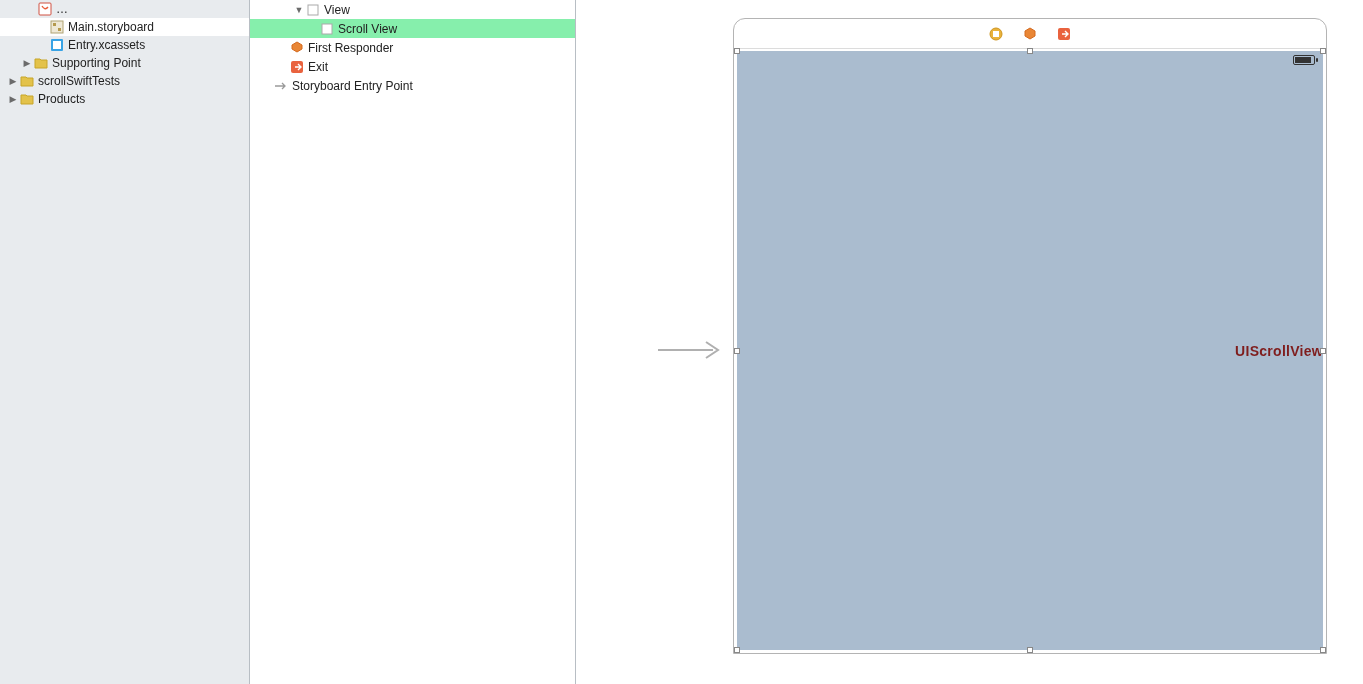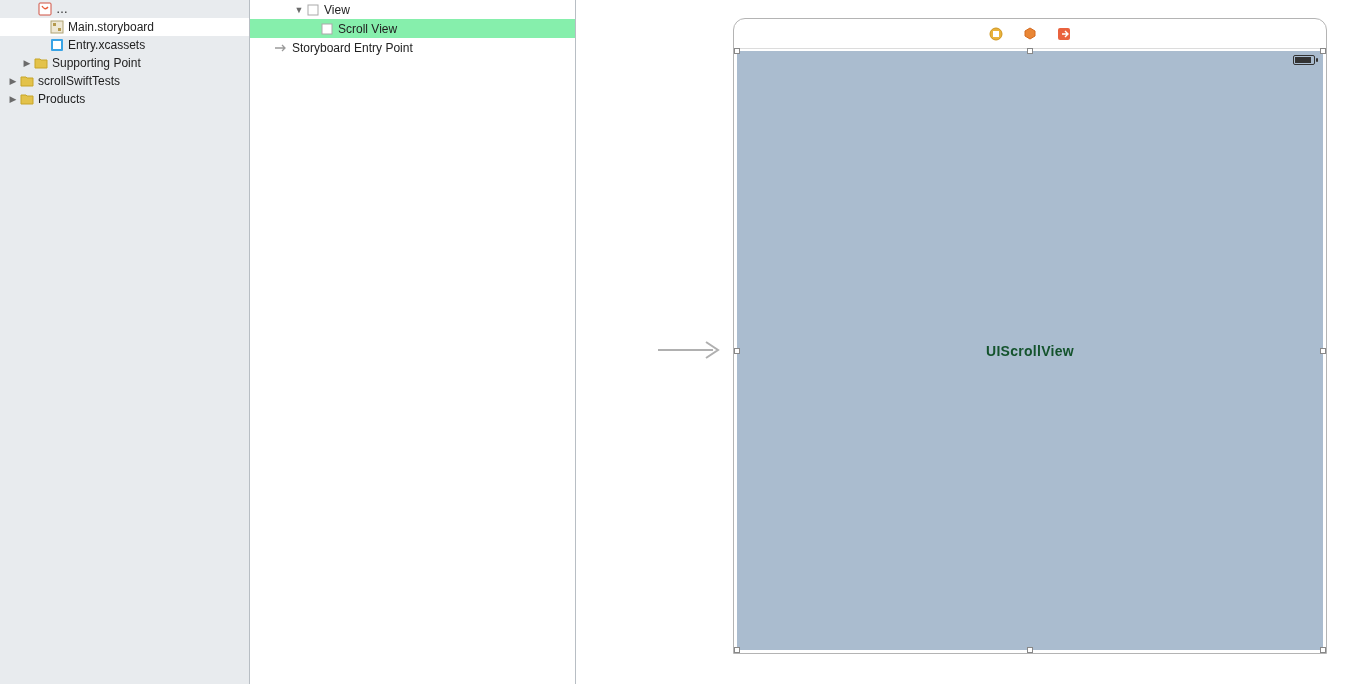--- a/index.html
+++ b/index.html
@@ -23,21 +23,21 @@
 .ol-tri { width:10px; font-size:9px; color:#6b6b6b; display:inline-flex; justify-content:center; }
 .ol-icon { width:14px; height:14px; margin:0 4px 0 2px; display:inline-flex; align-items:center; justify-content:center; }
 
 
 .canvas { flex:1; height:100%; position:relative; background:#fff; }
 .entry-arrow { position:absolute; left:80px; top:338px; }
 .device { position:absolute; left:157px; top:18px; width:594px; height:636px; border:1px solid #b4b4b4; border-radius:12px 12px 0 0; background:#fff; }
 .device-head { height:30px; display:flex; align-items:center; justify-content:center; gap:18px; border-bottom:1px solid #dcdcdc; }
 .head-btn { width:16px; height:16px; display:flex; align-items:center; justify-content:center; }
 .scroll-area { position:absolute; left:3px; right:3px; top:32px; bottom:3px; background:#aabccf; }
-.scroll-label { position:absolute; width:100%; top:292px; text-align:center; color:#14532d; font-weight:700; font-size:14px; letter-spacing:.02em; }
+.scroll-label { position:absolute; width:100%; top:292px; text-align:right; color:#7f1d1d; font-weight:700; font-size:14px; letter-spacing:.02em; }
 .status-bar { position:absolute; top:0; right:0; height:18px; display:flex; align-items:center; padding-right:8px; }
 .battery { width:22px; height:10px; border:1.5px solid #333; border-radius:2px; position:relative; }
 .battery:after { content:""; position:absolute; right:-4px; top:2px; width:2px; height:4px; background:#333; border-radius:1px; }
 .battery:before { content:""; position:absolute; left:1px; top:1px; bottom:1px; width:16px; background:#333; }
 .handle { position:absolute; width:6px; height:6px; background:#fff; border:1px solid #888; }
 .h-tl{left:-3px;top:-3px;} .h-tm{left:50%;top:-3px;margin-left:-3px;} .h-tr{right:-3px;top:-3px;}
 .h-ml{left:-3px;top:50%;margin-top:-3px;} .h-mr{right:-3px;top:50%;margin-top:-3px;}
 .h-bl{left:-3px;bottom:-3px;} .h-bm{left:50%;bottom:-3px;margin-left:-3px;} .h-br{right:-3px;bottom:-3px;}
 </style>
 </head>
@@ -109,21 +109,38 @@
 
   <div class="ol-row selected" style="padding-left:68px;">
     <span class="ol-icon">
       <svg width="12" height="12" viewBox="0 0 12 12">
           <rect x="1" y="1" width="10" height="10" fill="#fff" stroke="#a9a9a9"></rect>
         </svg>
     </span>
     <span>Scroll View</span>
   </div>
 
+  <div class="ol-row" style="padding-left:38px;">
+    <span class="ol-icon">
+      <svg width="14" height="14" viewBox="0 0 14 14">
+          <path d="M7 1 L2 4 v4 l5 3 l5-3 V4 z" fill="#e98635" stroke="#d46a1f"></path>
+        </svg>
+    </span>
+    <span>First Responder</span>
+  </div>
 
+  <div class="ol-row" style="padding-left:38px;">
+    <span class="ol-icon">
+      <svg width="14" height="14" viewBox="0 0 14 14">
+          <rect x="1" y="1" width="12" height="12" rx="2" fill="#e9623e"></rect>
+          <path d="M5 7 h5 M8 4 l3 3 -3 3" stroke="#fff" fill="none" stroke-width="1.4"></path>
+        </svg>
+    </span>
+    <span>Exit</span>
+  </div>
 
   <div class="ol-row" style="padding-left:22px;">
     <span class="ol-icon">
       <svg width="14" height="10" viewBox="0 0 14 10">
           <path d="M1 5 h10 M8 2 l3 3 -3 3" stroke="#9a9a9a" fill="none" stroke-width="1.3"></path>
         </svg>
     </span>
     <span>Storyboard Entry Point</span>
   </div>
 

